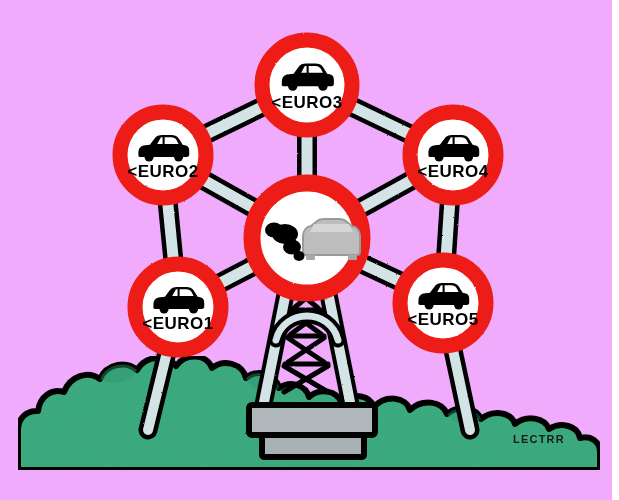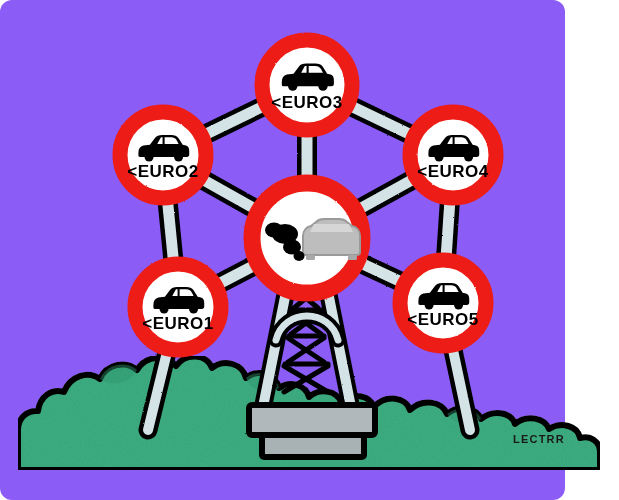--- a/index.html
+++ b/index.html
@@ -8,24 +8,23 @@
     background: #ffffff;
   }
   body {
     width: 619px;
     height: 500px;
     overflow: hidden;
     font-family: "Liberation Sans", sans-serif;
   }
   #illustration {
     position: relative;
-    width: 565px;
+    width: 612px;
     height: 500px;
-    background: #8b5cf6;
-    border-radius: 12px;
+    background: #f0abfc;
   }
   #scene {
     display: block;
     width: 619px;
     height: 500px;
   }
   .sign-label {
     font-family: "Liberation Sans", sans-serif;
     font-weight: bold;
     letter-spacing: 0.5px;

